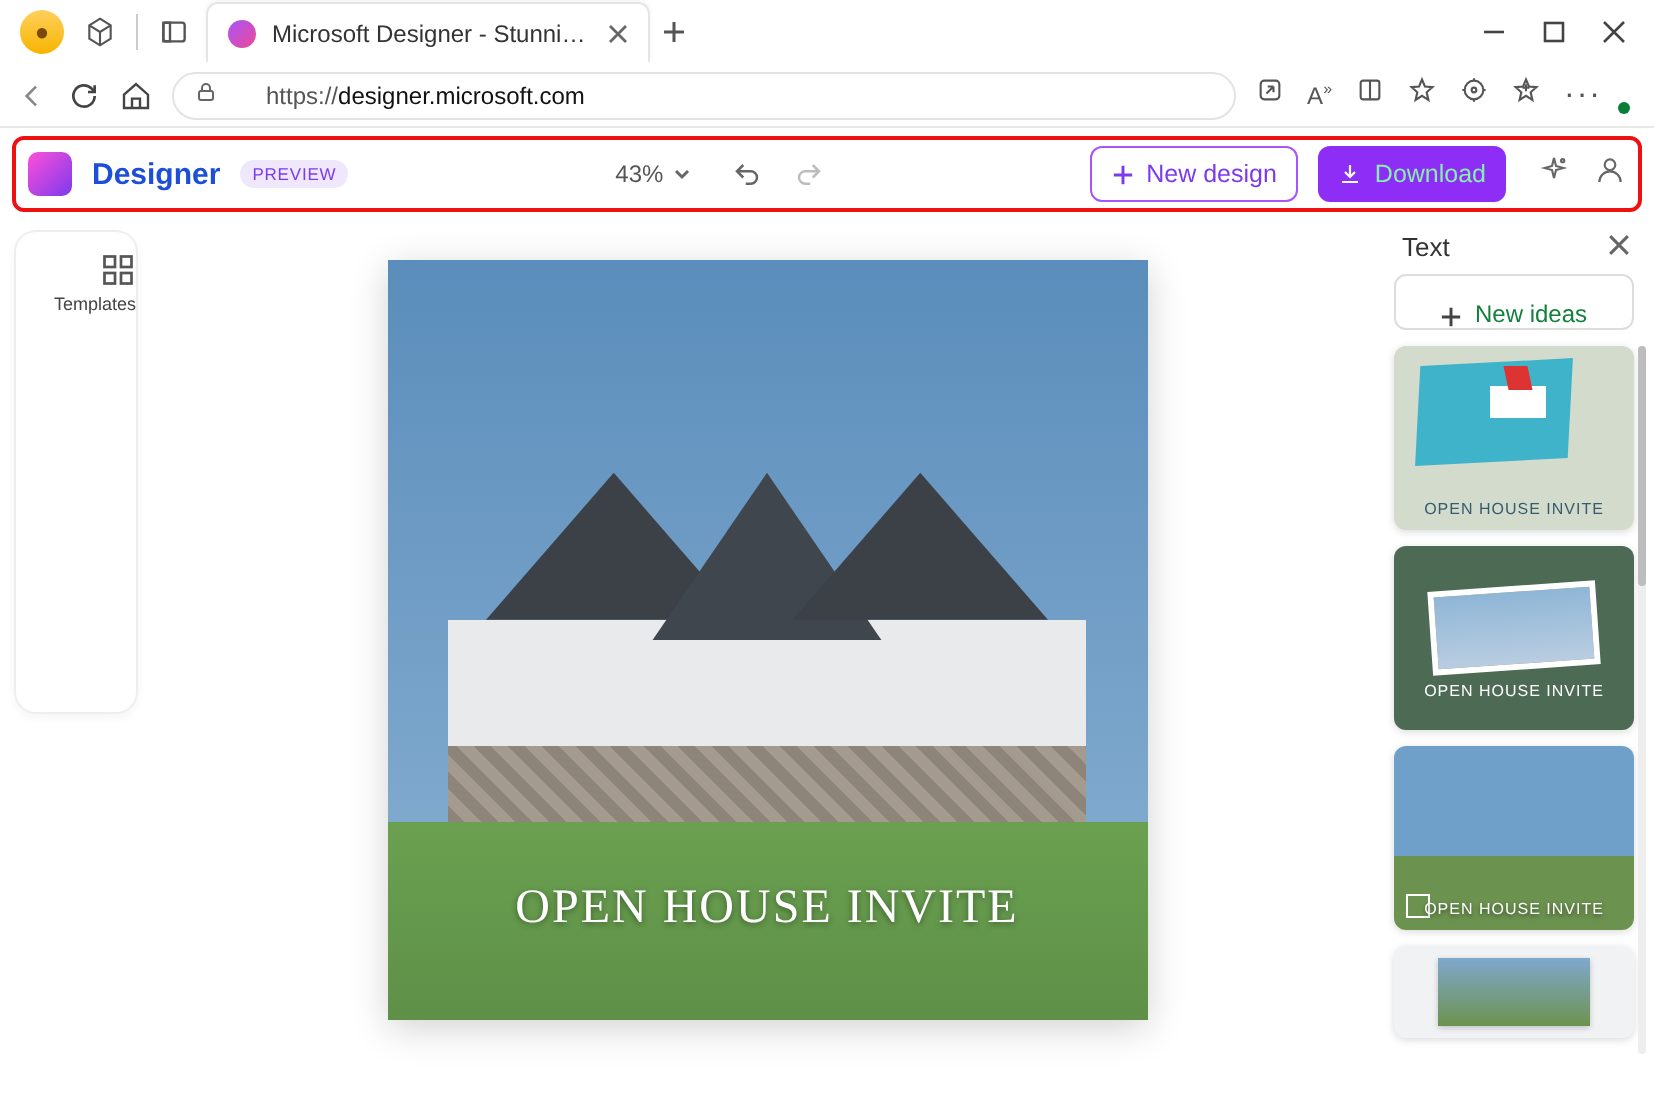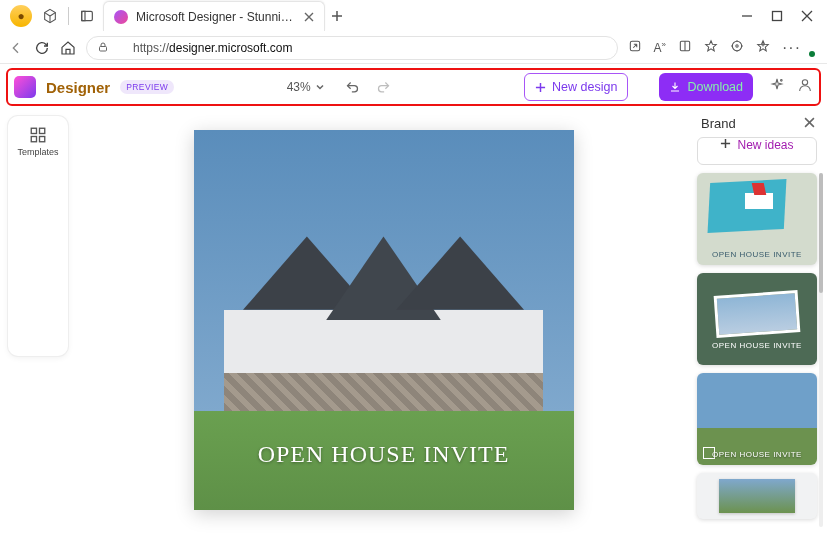--- a/index.html
+++ b/index.html
@@ -28,35 +28,35 @@
   .dot-badge { width:6px; height:6px; border-radius:50%; background:#0a7d39; position:relative; top:6px; left:-4px; }
 
   
   .appbar-wrap { padding: 4px 6px 2px 6px; }
   .appbar {
     height: 38px; border: 2px solid #e11; border-radius: 6px;
     display: flex; align-items: center; padding: 0 6px 0 6px; gap: 10px;
     background: #fff;
   }
   .logo-chip { width: 22px; height: 22px; border-radius: 5px; background: linear-gradient(135deg,#ff4fd8,#7c3aed); }
-  .brand { font-weight: 600; font-size: 15px; color:#a16207; }
+  .brand { font-weight: 600; font-size: 15px; color:#1d4ed8; }
   .preview-badge { font-size: 8.5px; letter-spacing: 0.4px; background:#efe7fb; color:#7c3aed; padding:2px 6px; border-radius:8px; text-transform:uppercase; }
   .doc-title { margin-left:6px; display:flex; align-items:center; gap:6px; background:#f6f6f8; border-radius:6px; padding:4px 8px; font-size:12px; color:#444; }
   .zoom { display:flex; align-items:center; gap:4px; font-size:12px; color:#555; }
   .hist svg { display:block; }
   .spacer { flex:1; }
-  .btn { display:flex; align-items:center; gap:6px; height:28px; border-radius:6px; padding:0 10px; font-size:12.5px; cursor:pointer;margin-left:21px; }
+  .btn { display:flex; align-items:center; gap:6px; height:28px; border-radius:6px; padding:0 10px; font-size:12.5px; cursor:pointer; }
   .btn-outline { border:1px solid #a855f7; color:#7c3aed; background:#fff; }
   .btn-solid { background:#8d2df5; color:#86efac; }
   .post-icons { display:flex; align-items:center; gap:12px; margin-left:6px; color:#666; }
 
   
   .content { display:flex; height: calc(555px - 32px - 32px - 44px); }
   .sidebar { width: 60px; background:#fff; margin:8px 6px 0 8px; border-radius:10px; box-shadow:0 0 0 1px #eee, 0 2px 6px rgba(0,0,0,0.06); display:flex; flex-direction:column; align-items:center; padding-top:10px; gap:14px; height:240px; }
-  .side-item { display:flex; flex-direction:column; align-items:center; gap:3px; color:#444; font-size:9px; width:100%; }
+  .side-item { display:flex; flex-direction:column; align-items:flex-end; gap:3px; color:#444; font-size:9px; width:100%; }
   .side-item svg { display:block; }
 
   .canvas-area { flex:1; display:flex; align-items:flex-start; justify-content:center; padding-top:22px; }
   .artboard { width:380px; height:380px; background:#6fa65a; position:relative; box-shadow:0 4px 18px rgba(0,0,0,0.18); overflow:hidden; }
   .sky { position:absolute; inset:0; height:74%; background:linear-gradient(#5a8dbb,#7fa8cd); }
   .grass { position:absolute; bottom:0; left:0; right:0; height:26%; background:linear-gradient(#6aa050,#5e9047); }
   
   .house { position:absolute; bottom:26%; left:8%; right:8%; height:46%; }
   .house .body { position:absolute; bottom:0; left:0; right:0; height:58%; background:#e9eaec; }
   .house .stone { position:absolute; bottom:0; left:0; right:0; height:22%; background:repeating-linear-gradient(45deg,#8e857a 0 6px,#a49a8d 6px 12px); }
@@ -64,21 +64,21 @@
   .roof.r1 { left:6%; clip-path:polygon(50% 0,100% 100%,0 100%); bottom:58%; }
   .roof.r2 { left:32%; width:36%; height:48%; bottom:52%; clip-path:polygon(50% 0,100% 100%,0 100%); background:#40464d; }
   .roof.r3 { right:6%; width:40%; bottom:58%; clip-path:polygon(50% 0,100% 100%,0 100%); }
   .headline { position:absolute; bottom:11%; left:0; right:0; text-align:center; color:#fff; font-family:Georgia,"Times New Roman",serif; font-size:24px; letter-spacing:1px; text-shadow:0 1px 3px rgba(0,0,0,0.4); }
 
   
   .ideas { width:120px; margin:6px 10px 0 4px; display:flex; flex-direction:column; }
   .ideas-hdr { display:flex; align-items:center; justify-content:space-between; padding:2px 2px 6px 4px; }
   .ideas-hdr span { font-size:13px; color:#333; }
   .ideas-hdr .close { color:#666; }
-  .new-ideas { display:flex; align-items:flex-start; justify-content:center; gap:6px; border:1px solid #ddd; background:#fff; border-radius:6px; height:28px; font-size:12px; color:#a21caf; margin-bottom:8px; }
+  .new-ideas { display:flex; align-items:flex-end; justify-content:center; gap:6px; border:1px solid #ddd; background:#fff; border-radius:6px; height:28px; font-size:12px; color:#15803d; margin-bottom:8px; }
   .ideas-list { position:relative; }
   .scroll-track { position:absolute; right:-6px; top:0; width:4px; height:100%; background:#eee; border-radius:2px; }
   .scroll-thumb { position:absolute; right:-6px; top:0; width:4px; height:120px; background:#bdbdbd; border-radius:2px; }
   .idea-card { width:100%; height:92px; border-radius:6px; margin-bottom:8px; box-shadow:0 1px 4px rgba(0,0,0,0.15); position:relative; overflow:hidden; color:#fff; font-family:Georgia,serif; }
   .idea-card .cap { position:absolute; left:0; right:0; text-align:center; font-size:8px; letter-spacing:0.5px; }
   .idea1 { background:#d3dbcd; }
   .idea1 .shape { position:absolute; left:12px; top:8px; width:76px; height:50px; background:#3fb3c9; transform:skewX(-6deg) rotate(-3deg); }
   .idea1 .flap { position:absolute; left:48px; top:20px; width:28px; height:16px; background:#fff; }
   .idea1 .flag { position:absolute; left:56px; top:10px; width:12px; height:12px; background:#d33; transform:skewX(12deg); }
   .idea1 .cap { bottom:6px; color:#385b6c; }
@@ -274,21 +274,21 @@
         <div class="roof r1"></div>
         <div class="roof r2"></div>
         <div class="roof r3"></div>
       </div>
       <div class="headline">OPEN HOUSE INVITE</div>
     </div>
   </div>
 
   <div class="ideas">
     <div class="ideas-hdr">
-      <span>Brand</span>
+      <span>Text</span>
       <span class="close"><svg width="11" height="11" viewBox="0 0 10 10" stroke="#666" stroke-width="1.4">
             <path d="M1 1 L9 9 M9 1 L1 9"></path>
           </svg></span>
     </div>
     <div class="new-ideas">
       <svg width="11" height="11" viewBox="0 0 12 12" stroke="#444" stroke-width="1.6">
           <path d="M6 1 V11 M1 6 H11"></path>
         </svg>
       <span>New ideas</span>
     </div>

